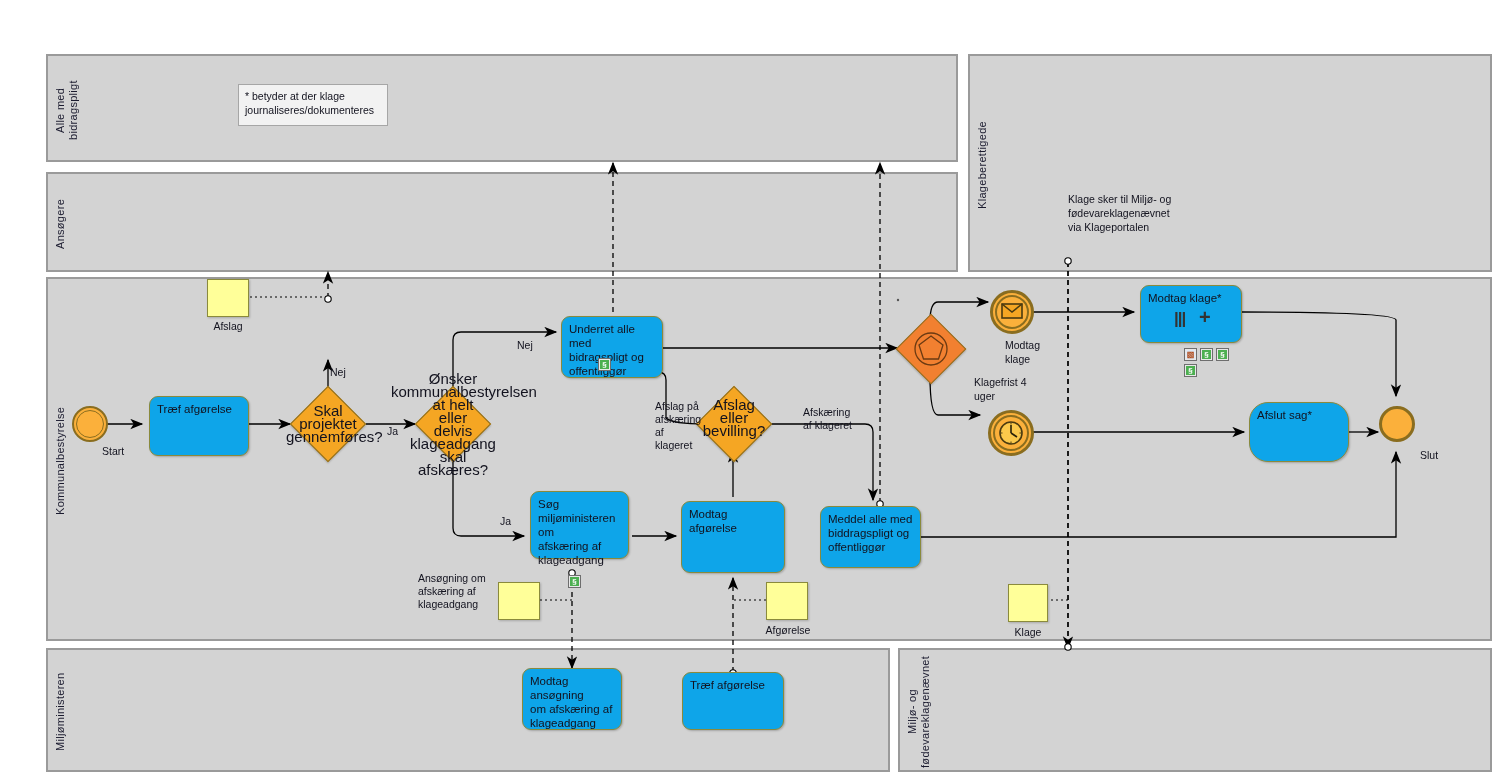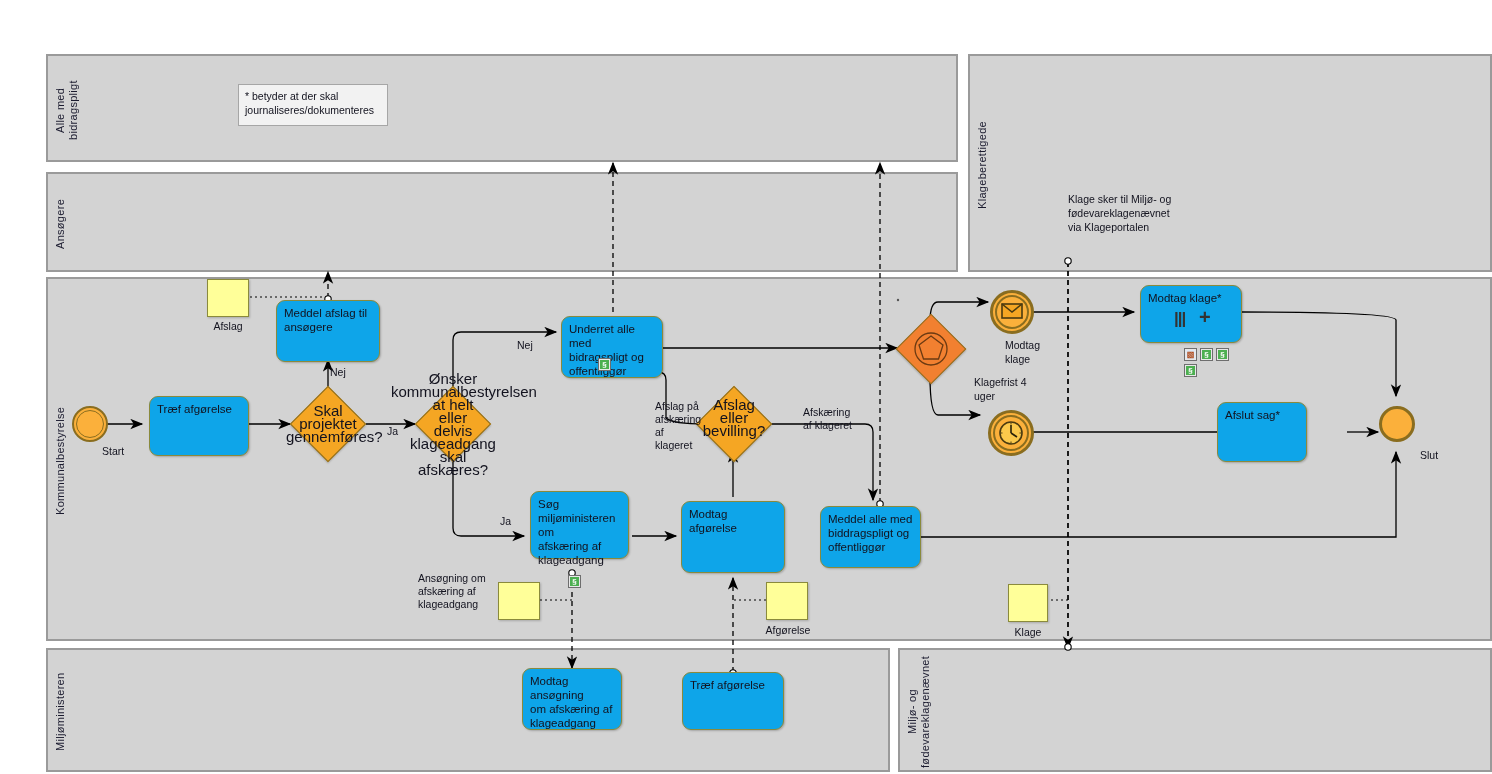--- a/index.html
+++ b/index.html
@@ -171,21 +171,21 @@
       <circle cx="1068" cy="261" r="3.2"></circle>
       <circle cx="1068" cy="647" r="3.2"></circle>
     </g>
 
     <g fill="#555">
         <circle cx="898" cy="300" r="1.2"></circle>
       </g>
   </svg>
 
   <div class="annotation" style="left:238px;top:84px;width:150px;height:42px;">
-    <span style="white-space:pre-line;">* betyder at der skal
+    <span style="white-space:pre-line;">* betyder at der klage
 journaliseres/dokumenteres</span>
   </div>
 
   <div class="freetext" style="left:1068px;top:192px;width:200px;">Klage sker til Miljø- og
 fødevareklagenævnet
 via Klageportalen</div>
 
   <div class="event ev-start" style="left:72px;top:406px;width:36px;height:36px;">
     <div class="ev-ring" style="left:2px;top:2px;width:28px;height:28px;border-width:1.5px;"></div>
   </div>
@@ -254,24 +254,20 @@
         <circle cx="21" cy="21" r="16" fill="none" stroke="#6b3a12" stroke-width="1.3"></circle>
         <polygon points="21,8 33,17 28.5,31 13.5,31 9,17" fill="#f28030" stroke="#6b3a12" stroke-width="1.3"></polygon>
       </svg>
     </div>
   </div>
 
   <div class="task" style="left:149px;top:396px;width:100px;height:60px;">
     <span class="tlabel" style="white-space:pre-line;">Træf afgørelse</span>
   </div>
 
-  <div class="task" style="left:276px;top:300px;width:104px;height:62px;">
-    <span class="tlabel" style="white-space:pre-line;">Meddel afslag til
-ansøgere</span>
-  </div>
 
   <div class="task" style="left:561px;top:316px;width:102px;height:62px;">
     <span class="tlabel" style="white-space:pre-line;">Underret alle med
 bidragspligt og
 offentliggør</span>
   </div>
   <div class="sigil" style="left:598px;top:358px;">
     <span class="inner">§</span>
   </div>
 
@@ -306,21 +302,21 @@
   <div class="sigil" style="left:1200px;top:348px;">
     <span class="inner">§</span>
   </div>
   <div class="sigil" style="left:1216px;top:348px;">
     <span class="inner">§</span>
   </div>
   <div class="sigil" style="left:1184px;top:364px;">
     <span class="inner">§</span>
   </div>
 
-  <div class="task" style="left:1217px;top:402px;width:90px;height:60px;">
+  <div class="task" style="left:1249px;top:402px;width:100px;height:60px;border-radius:19px;">
     <span class="tlabel" style="white-space:pre-line;">Afslut sag*</span>
   </div>
 
   <div class="task" style="left:522px;top:668px;width:100px;height:62px;">
     <span class="tlabel" style="white-space:pre-line;">Modtag ansøgning
 om afskæring af
 klageadgang</span>
   </div>
 
   <div class="task" style="left:682px;top:672px;width:102px;height:58px;">

